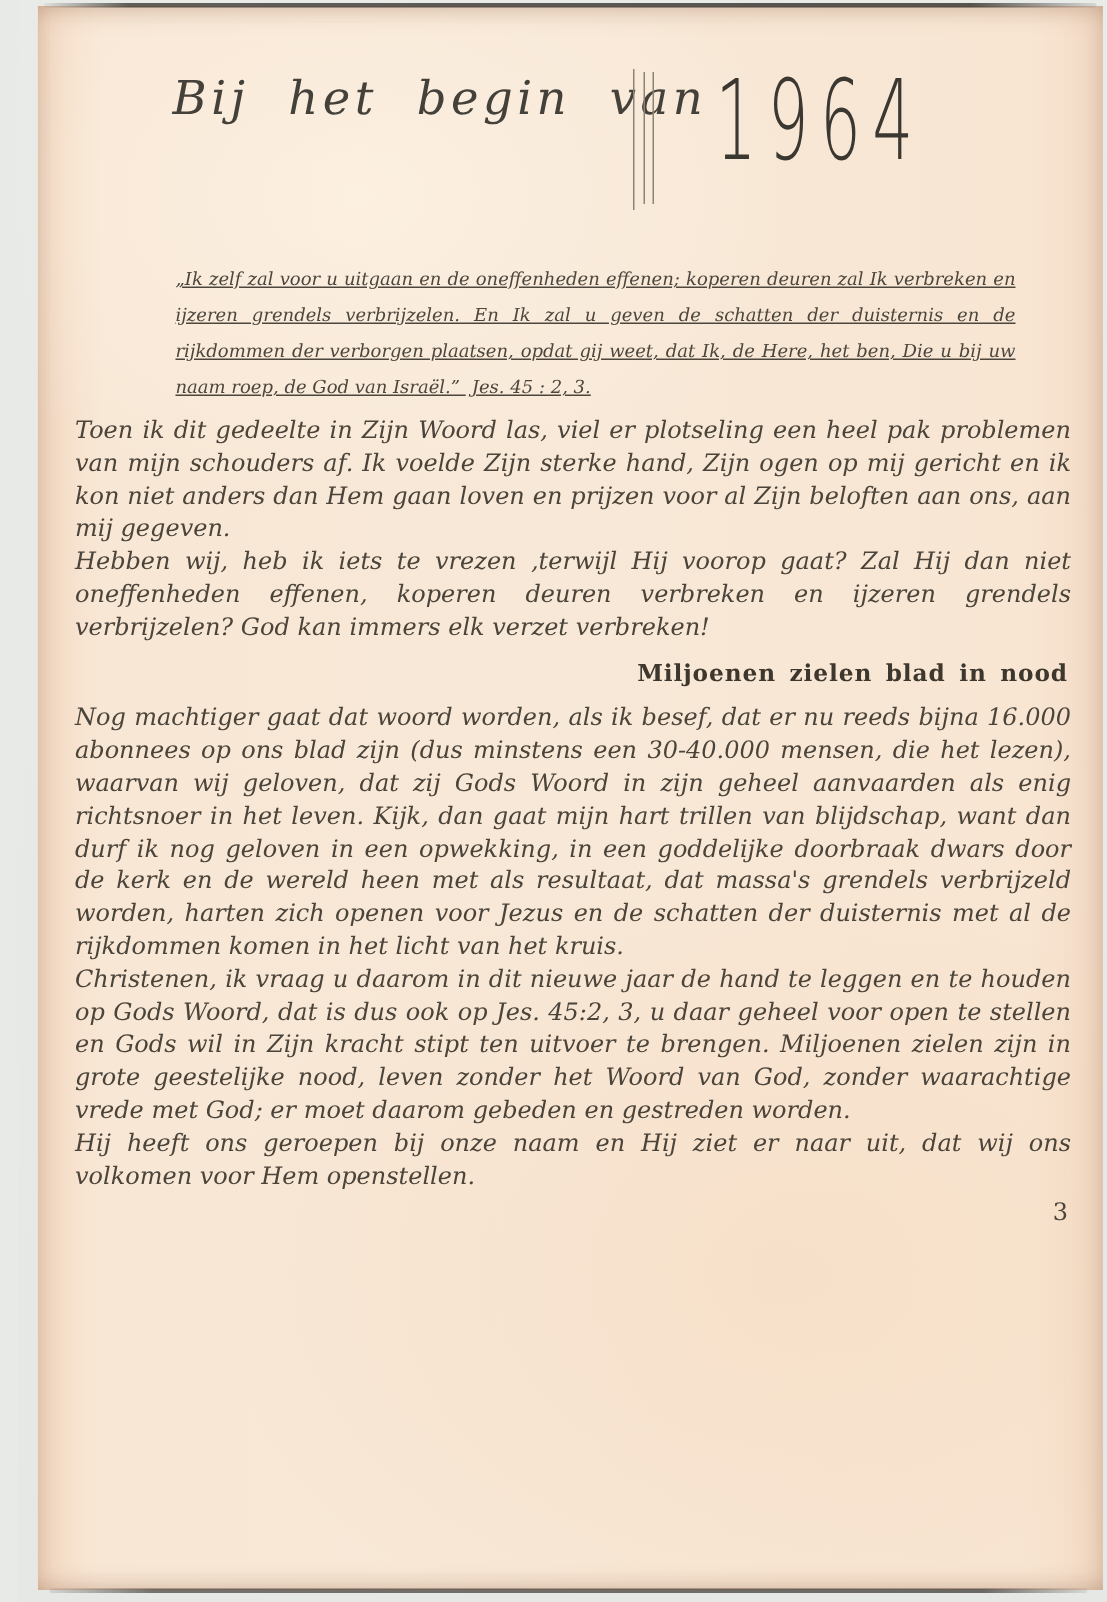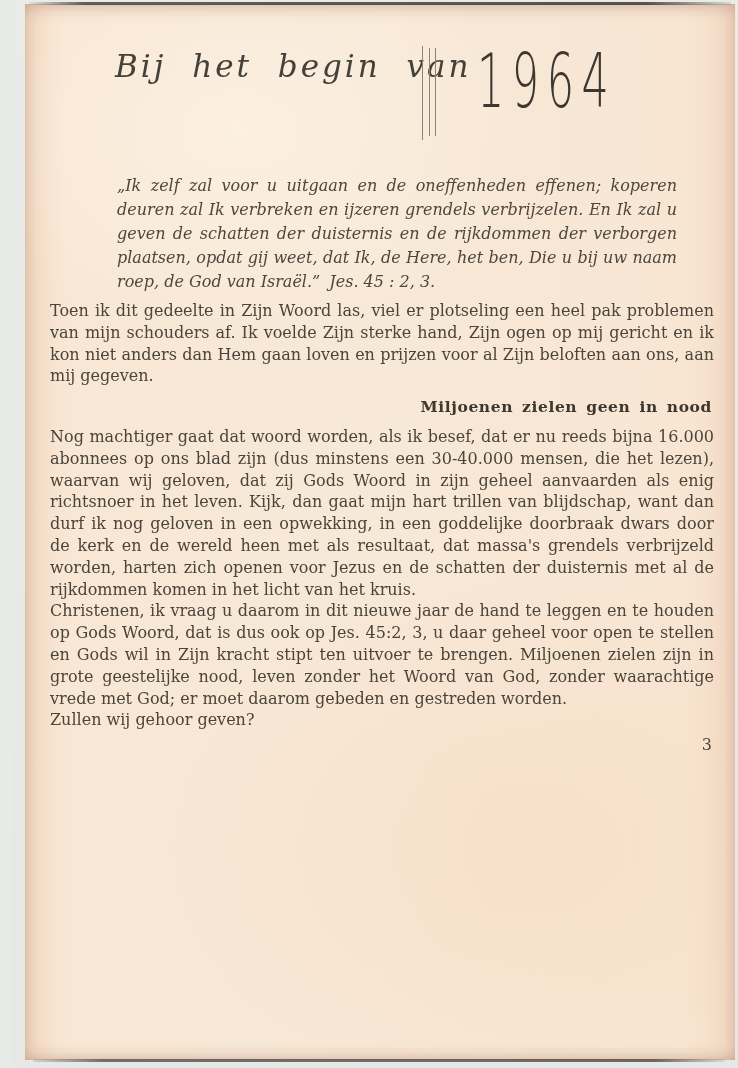--- a/index.html
+++ b/index.html
@@ -97,40 +97,42 @@
     color: #3b3731;
     transform: scaleX(0.58);
     transform-origin: left top;
     line-height: 1;
   }
 
   
   .scripture {
     margin: 12px 58px 0 92px;
     font-style: italic;
-    font-size: 16px;
+    font-size: 12px;
     line-height: 24px;
     text-align: justify;
     color: #4c463d;
+    text-decoration: underline;
   }
   .scripture cite {
     font-style: italic;
     margin-left: 4px;
   }
 
   
   .body-text {
     margin: 6px 21px 0 25px;
     font-size: 16px;
     line-height: 21.8px;
     color: #4b443a;
   }
   .body-text p {
     margin: 0;
     text-align: justify;
+    font-style: italic;
   }
   .subhead {
     margin: 9px 2px 8px 0;
     font-size: 15.5px;
     font-weight: bold;
     text-align: right;
     letter-spacing: 0.6px;
     word-spacing: 3px;
     color: #3e372d;
   }
@@ -157,26 +159,27 @@
       <div class="year-display">1964</div>
     </header>
 
     <blockquote class="scripture">
       <span>„Ik zelf zal voor u uitgaan en de oneffenheden effenen; koperen deuren zal Ik verbreken en ijzeren grendels verbrijzelen. En Ik zal u geven de schatten der duisternis en de rijkdommen der verborgen plaatsen, opdat gij weet, dat Ik, de Here, het ben, Die u bij uw naam roep, de God van Israël.”</span>
       <cite>Jes. 45 : 2, 3.</cite>
     </blockquote>
 
     <div class="body-text">
       <p>Toen ik dit gedeelte in Zijn Woord las, viel er plotseling een heel pak problemen van mijn schouders af. Ik voelde Zijn sterke hand, Zijn ogen op mij gericht en ik kon niet anders dan Hem gaan loven en prijzen voor al Zijn beloften aan ons, aan mij gegeven.</p>
+      <p>Hebben wij, heb ik iets te vrezen ,terwijl Hij voorop gaat? Zal Hij dan niet oneffenheden effenen, koperen deuren verbreken en ijzeren grendels verbrijzelen? God kan immers elk verzet verbreken!</p>
 
-      <h2 class="subhead">Miljoenen zielen geen in nood</h2>
+      <h2 class="subhead">Miljoenen zielen blad in nood</h2>
 
       <p>Nog machtiger gaat dat woord worden, als ik besef, dat er nu reeds bijna 16.000 abonnees op ons blad zijn (dus minstens een 30-40.000 mensen, die het lezen), waarvan wij geloven, dat zij Gods Woord in zijn geheel aanvaarden als enig richtsnoer in het leven. Kijk, dan gaat mijn hart trillen van blijdschap, want dan durf ik nog geloven in een opwekking, in een goddelijke doorbraak dwars door de kerk en de wereld heen met als resultaat, dat massa's grendels verbrijzeld worden, harten zich openen voor Jezus en de schatten der duisternis met al de rijkdommen komen in het licht van het kruis.</p>
       <p>Christenen, ik vraag u daarom in dit nieuwe jaar de hand te leggen en te houden op Gods Woord, dat is dus ook op Jes. 45:2, 3, u daar geheel voor open te stellen en Gods wil in Zijn kracht stipt ten uitvoer te brengen. Miljoenen zielen zijn in grote geestelijke nood, leven zonder het Woord van God, zonder waarachtige vrede met God; er moet daarom gebeden en gestreden worden.</p>
-      <p>Zullen wij gehoor geven?</p>
+      <p>Hij heeft ons geroepen bij onze naam en Hij ziet er naar uit, dat wij ons volkomen voor Hem openstellen.</p>
 
 
     </div>
 
     <div class="page-number">3</div>
 
   </div>
 </div>
 
 </body></html>

